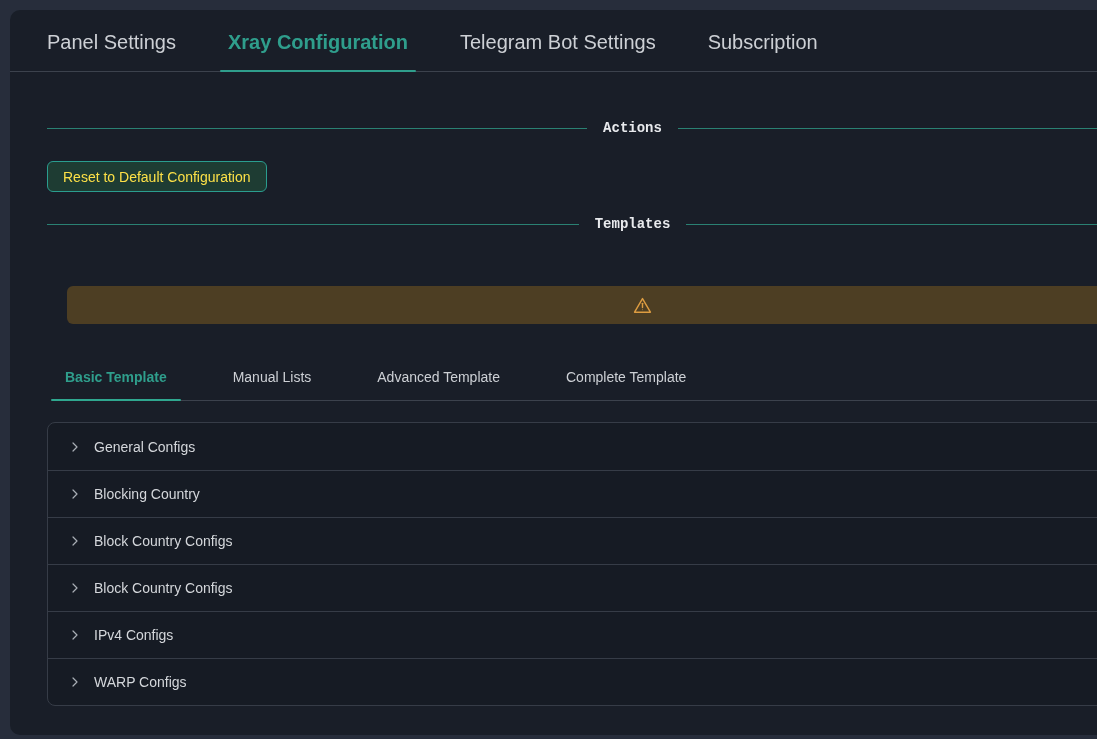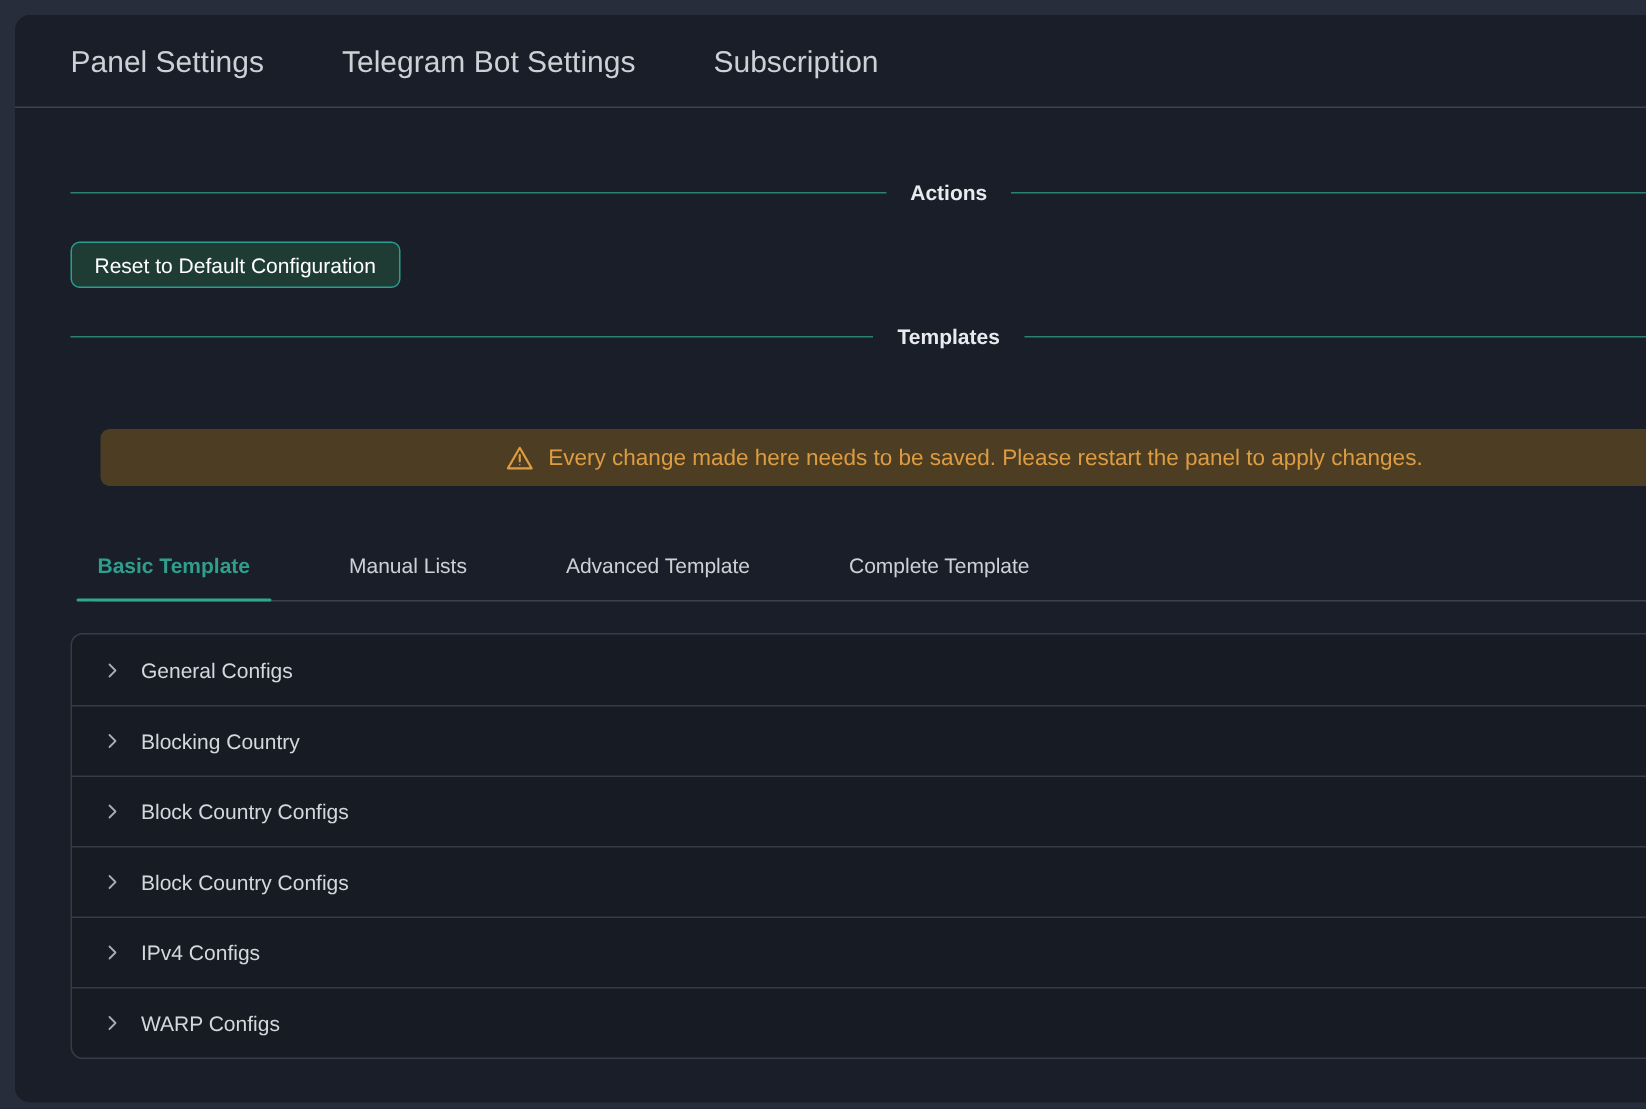--- a/index.html
+++ b/index.html
@@ -45,32 +45,32 @@
   .content { padding: 0 37px; }
   
   .divider {
     display: flex;
     align-items: center;
     font-size: 14px;
     font-weight: bold;
     color: #e8eaed;
   }
   .divider .dline { flex: 1; height: 1px; background: #2a8173; }
-  .divider .dtext { padding: 0 16px; white-space: nowrap; }
+  .divider .dtext { padding: 0 16px; white-space: nowrap; font-family: Liberation Mono, monospace; }
   .divider-actions { margin-top: 48px; }
   .divider-templates { margin-top: 24px; }
   
   .reset-btn {
     margin-top: 25px;
     height: 31px;
     padding: 0 15px;
     background: #1e3c33;
     border: 1px solid #2a9d8f;
     border-radius: 6px;
-    color: #ffffff;
+    color: #fde047;
     font-size: 14px;
     font-family: "Liberation Sans", sans-serif;
     cursor: pointer;
     display: inline-flex;
     align-items: center;
   }
   
   .alert {
     margin-top: 54px;
     margin-left: 20px;
@@ -130,20 +130,21 @@
   .acc-row + .acc-row { border-top: 1px solid #363c47; }
   .chev { display: inline-flex; }
 </style>
 </head>
 <body>
 
 <div class="card">
 
   <div class="tabbar">
     <div class="tab">Panel Settings</div>
+    <div class="tab active">Xray Configuration</div>
     <div class="tab">Telegram Bot Settings</div>
     <div class="tab">Subscription</div>
   </div>
 
   <div class="content">
 
     <div class="divider divider-actions">
       <span class="dline"></span>
       <span class="dtext">Actions</span>
       <span class="dline"></span>
@@ -158,21 +159,20 @@
     </div>
 
     <div class="alert">
       <span class="warn-icon">
         <svg width="19" height="19" viewBox="0 0 24 24" fill="none" stroke="#dd9c41" stroke-width="1.8">
           <path d="M12 3.2 L22 20.5 H2 Z" stroke-linejoin="round"></path>
           <line x1="12" y1="9.3" x2="12" y2="14.6" stroke-linecap="round"></line>
           <circle cx="12" cy="17.4" r="0.6" fill="#dd9c41" stroke="none"></circle>
         </svg>
       </span>
-      <span>Every change made here needs to be saved. Please restart the panel to apply changes.</span>
     </div>
 
     <div class="inner-tabbar">
       <div class="itab active">Basic Template</div>
       <div class="itab">Manual Lists</div>
       <div class="itab">Advanced Template</div>
       <div class="itab">Complete Template</div>
     </div>
 
     <div class="accordion">

